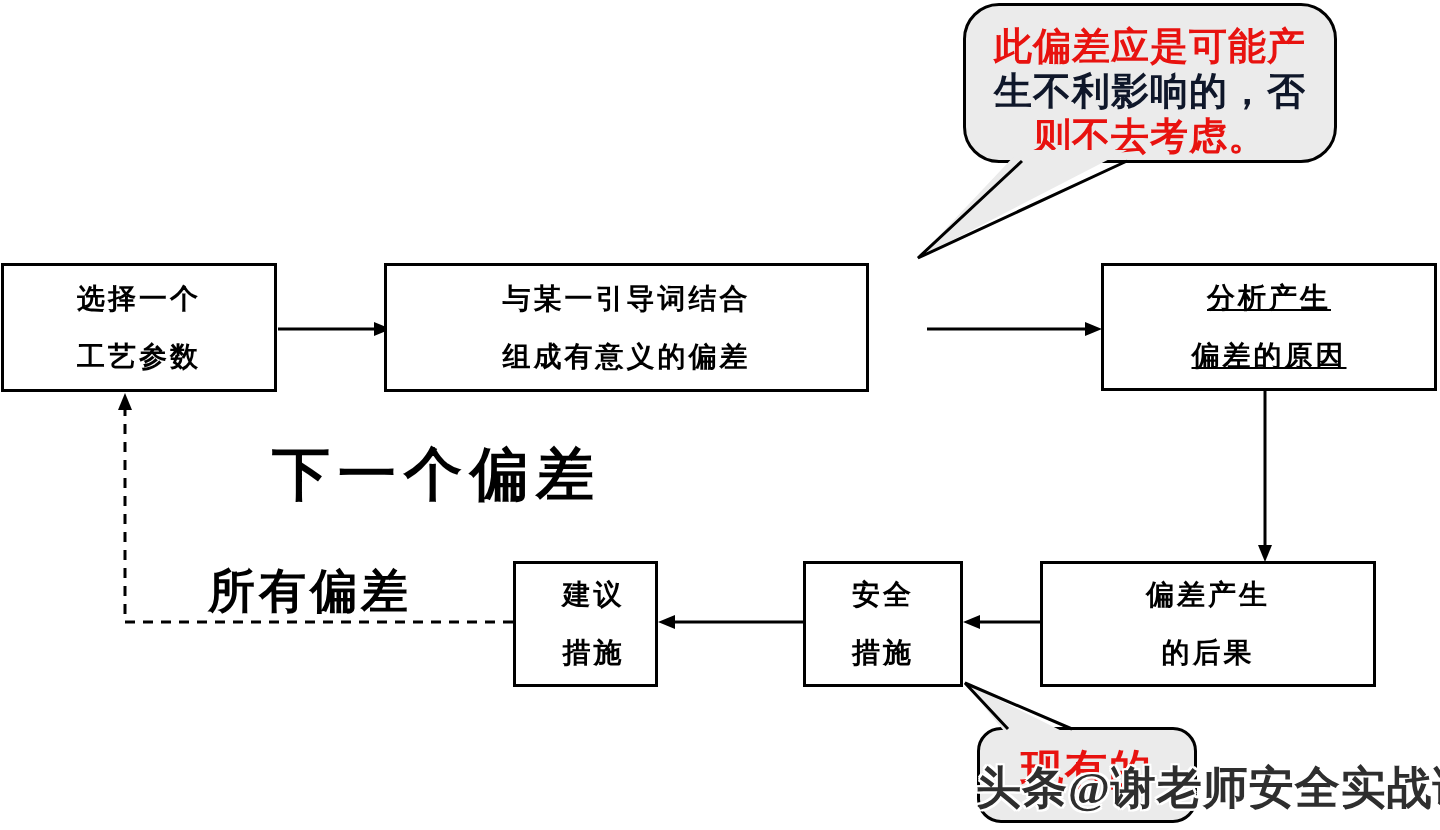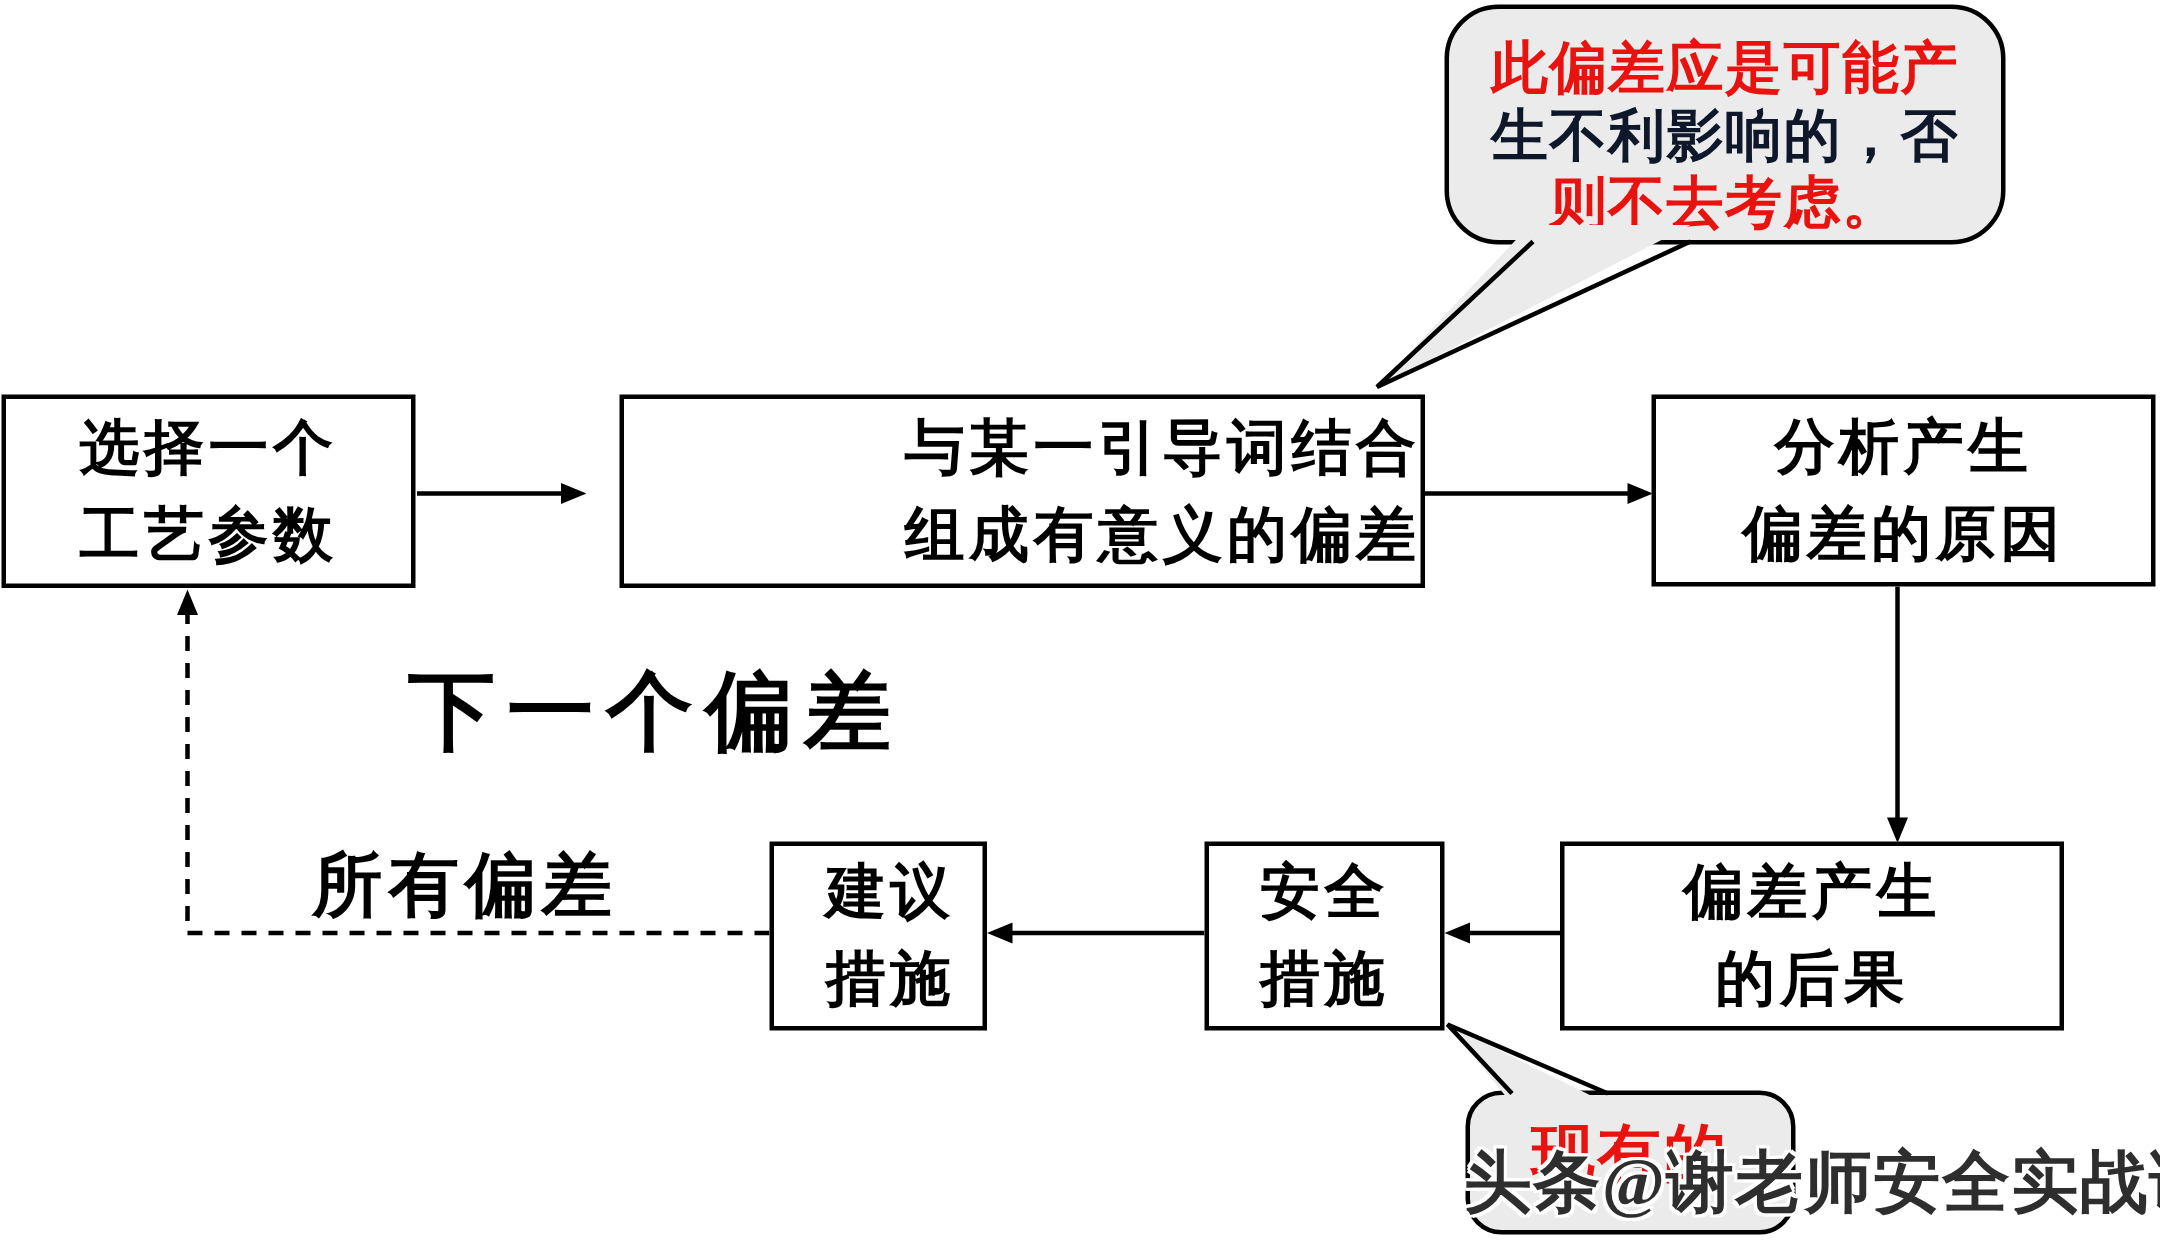--- a/index.html
+++ b/index.html
@@ -24,28 +24,28 @@
     display: flex;
     flex-direction: column;
     align-items: center;
     justify-content: center;
     text-align: center;
     font-weight: bold;
     color: #000000;
     z-index: 3;
   }
   .flow-box .bline {
-    font-size: 40px;
+    font-size: 28px;
     line-height: 58px;
     letter-spacing: 3px;
     white-space: nowrap;
   }
   #box-select     { left: 1px;    top: 263px; width: 276px; height: 129px; }
-  #box-guideword  { left: 413px;  top: 263px; width: 537px; height: 129px; align-items: flex-end; }
-  #box-cause      { left: 1101px; top: 263px; width: 336px; height: 128px; }
+  #box-guideword  { left: 384px;  top: 263px; width: 485px; height: 129px; }
+  #box-cause      { left: 1101px; top: 263px; width: 336px; height: 128px; text-decoration: underline; }
   #box-consequence{ left: 1040px; top: 561px; width: 336px; height: 126px; }
   #box-safety     { left: 803px;  top: 561px; width: 160px; height: 126px; }
   #box-suggest    { left: 513px;  top: 561px; width: 145px; height: 126px; padding-left: 16px; }
 
   
   .free-label {
     position: absolute;
     font-weight: bold;
     color: #000000;
     z-index: 3;

